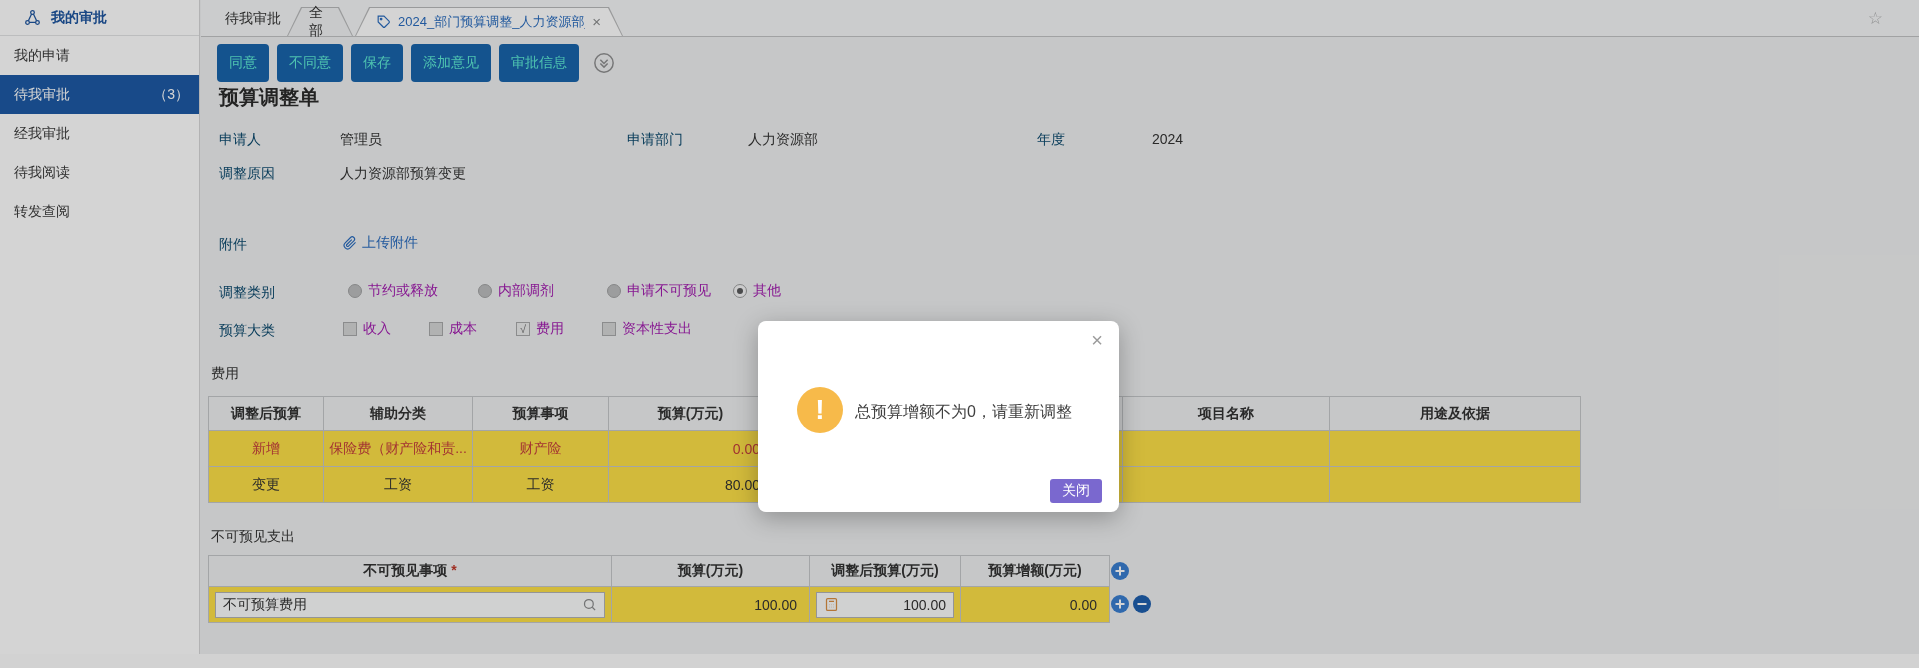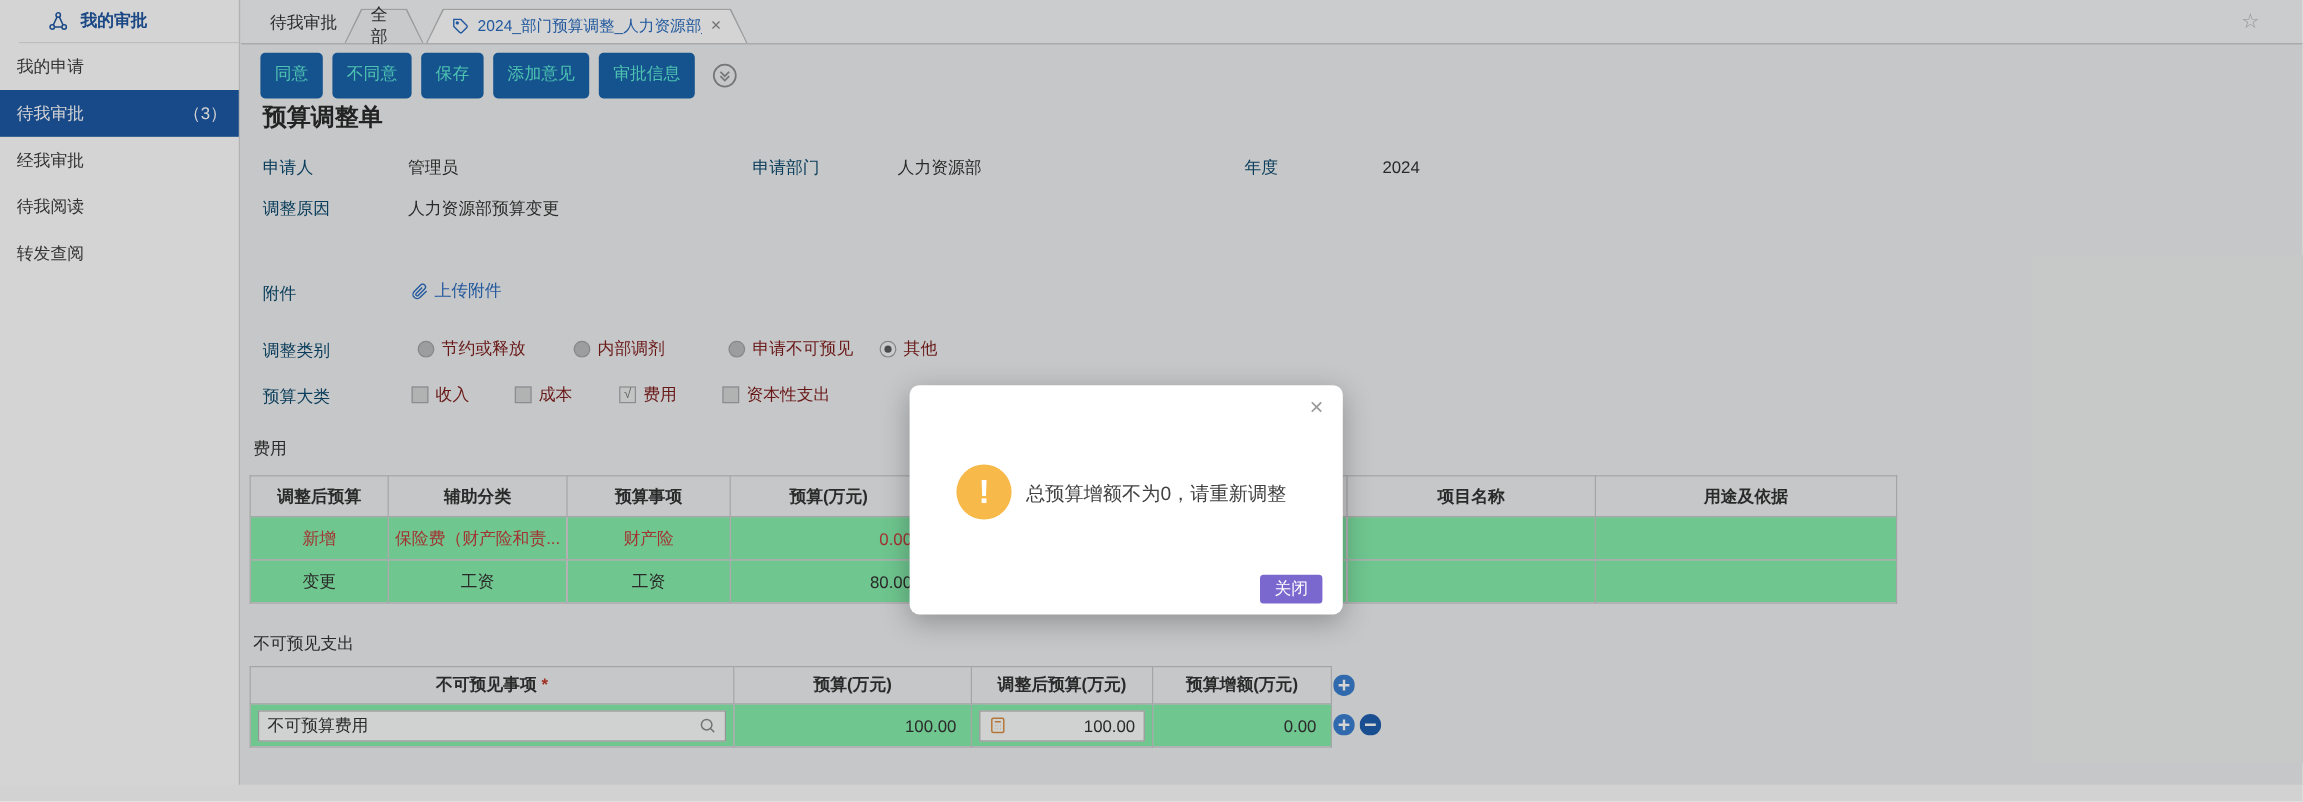--- a/index.html
+++ b/index.html
@@ -7,21 +7,21 @@
   body {
     position:relative;
     font-family:"Liberation Sans","DejaVu Sans",sans-serif;
     font-size:14px; color:#333; background:#eff0f1;
   }
   
   .sidebar { position:absolute; left:0; top:0; width:200px; height:668px;
     background:#ffffff; border-right:1px solid #d6d7d8; z-index:1; }
   .sb-header { height:36px; display:flex; align-items:center; gap:10px;
     padding-left:24px; border-bottom:1px solid #e3e4e5;
-    color:#2057a0; font-weight:bold;margin-left:16px; }
+    color:#2057a0; font-weight:bold; }
   .sb-item { position:relative; height:39px; line-height:39px; padding-left:14px;
     color:#3c3c3c; cursor:pointer; }
   .sb-item.selected { background:#1e5aa5; color:#ffffff; }
   .sb-count { position:absolute; right:10px; top:0; }
   
   .main { position:absolute; left:201px; top:0; right:0; bottom:0; background:#eff0f1; }
   .tabstrip { position:absolute; left:0; top:0; right:0; height:37px;
     background:#f5f6f7; border-bottom:1px solid #c2c3c4; }
   .pane-label { position:absolute; left:24px; top:0; line-height:36px; color:#333; }
   .tab { position:absolute; bottom:0; height:29px; }
@@ -43,34 +43,34 @@
   .tb-btn { height:38px; line-height:26px; padding:0 12px; background:#1964ab;
     color:#5eead4; border:none; border-radius:4px; font-size:14px; cursor:pointer;
     font-family:Liberation Mono, monospace; }
   .more-circle { margin-left:6px; display:flex; cursor:pointer; }
   
   .doc-title { position:absolute; left:18px; top:84px; font-size:20px; font-weight:bold; color:#2b2b2b; }
   .flabel { position:absolute; color:#0c4a6e; }
   .fvalue { position:absolute; color:#333; }
   .upload-link { position:absolute; display:flex; align-items:center; gap:5px;
     color:#2a6cbe; cursor:pointer; }
-  .opt { position:absolute; display:flex; align-items:center; gap:6px; color:#7f1d1d; }
+  .opt { position:absolute; display:flex; align-items:center; gap:6px; color:#a21caf; }
   .radio { width:14px; height:14px; border-radius:50%; background:#bcbdbe; border:1px solid #a2a3a4; }
   .radio.sel { background:#f4f5f6; border-color:#9e9fa0; position:relative; }
   .radio.sel::after { content:''; position:absolute; inset:3px; border-radius:50%; background:#5a5b5c; }
   .cb { width:14px; height:14px; background:#d5d6d7; border:1px solid #a8a9aa;
     font-size:11px; line-height:12px; text-align:center; color:#6f7071; }
   .cb.checked { background:#ebecec; }
   .cb.checked::after { content:'\221A'; }
   .section-label { position:absolute; color:#333; }
   
   table { border-collapse:collapse; table-layout:fixed; position:absolute; }
   th, td { border:1px solid #c5c7c9; font-size:14px; overflow:hidden; white-space:nowrap; }
   th { height:34px; background:#eef0f1; font-weight:bold; color:#333; text-align:center; }
-  td { height:36px; background:#86efac; text-align:center; color:#333; }
+  td { height:36px; background:#fde047; text-align:center; color:#333; }
   td.num { text-align:right; padding-right:12px; }
   tr.red-row td { color:#c43d3d; }
   .t2 th { height:31px; }
   .req { color:#c0392b; margin-left:4px; }
   .cellinput { display:flex; align-items:center; justify-content:space-between;
     height:26px; margin:0 6px; padding:0 7px; border:1px solid #b3b4b5; background:#fbfcfc; }
   .cellinput .iv { color:#333; }
   .circle-btn { position:absolute; width:18px; height:18px; cursor:pointer; }
   
   .mask { position:absolute; inset:0; background:rgba(0,0,0,0.17); z-index:40; }

